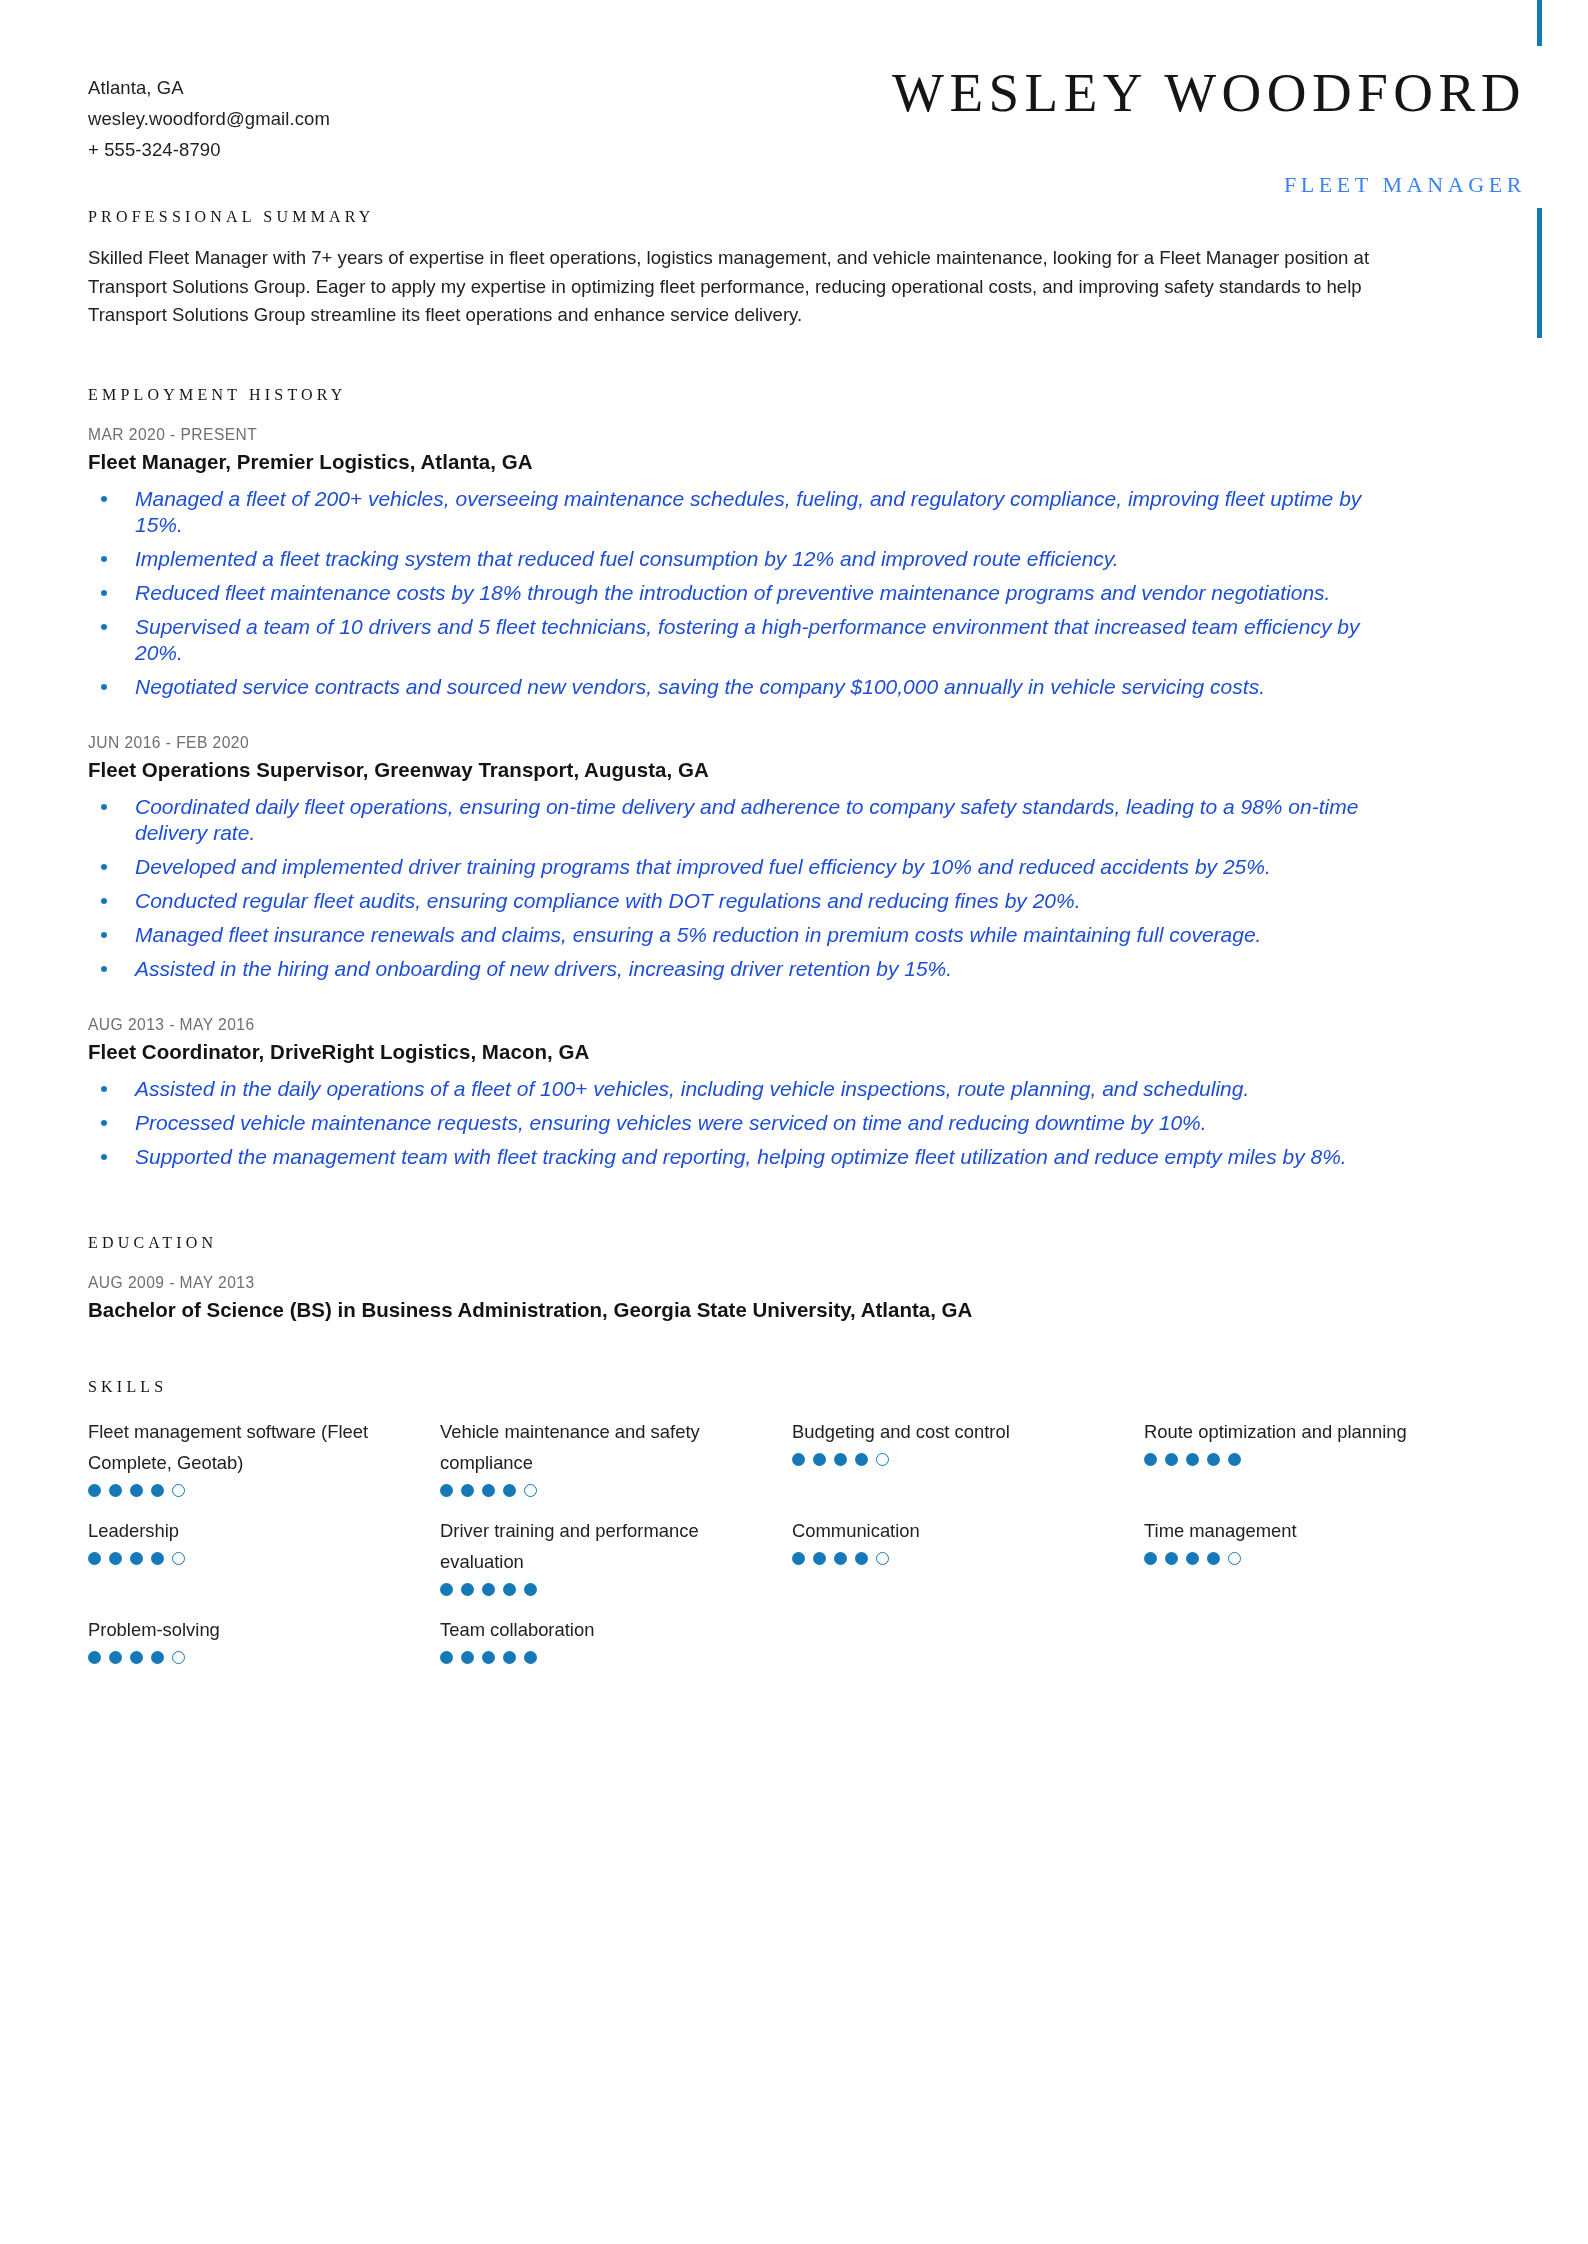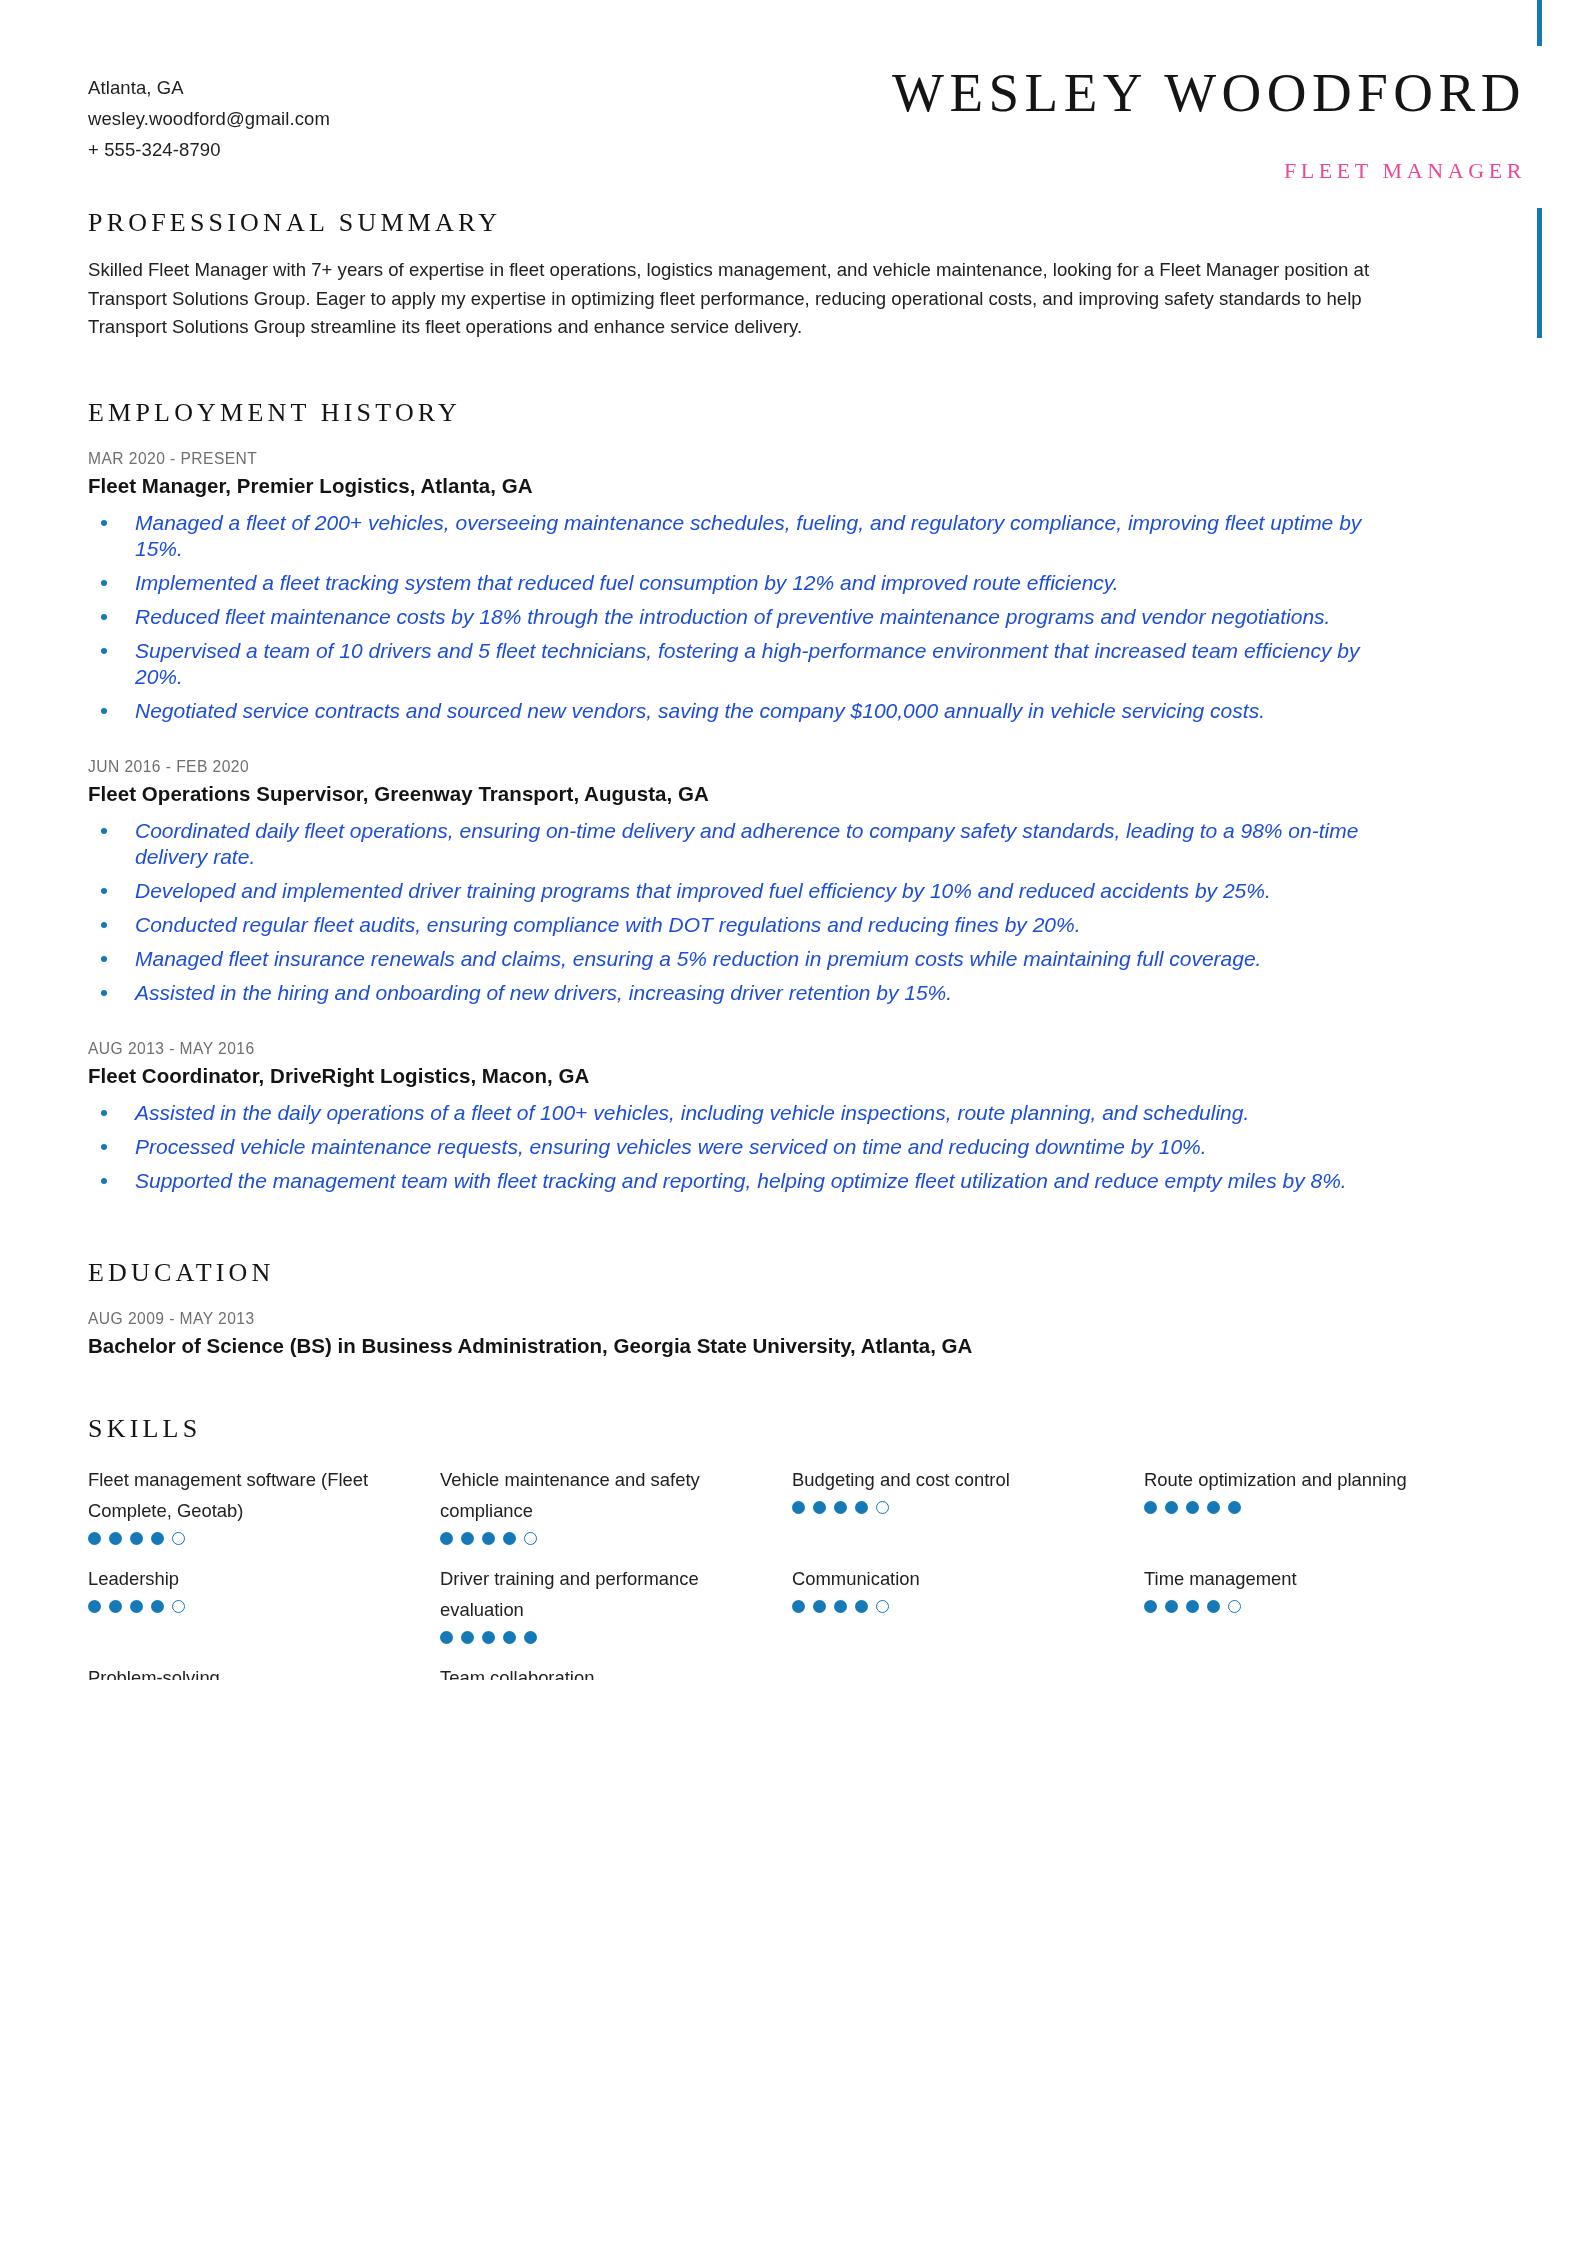--- a/index.html
+++ b/index.html
@@ -60,42 +60,42 @@
     font-weight: 400;
     letter-spacing: 5.5px;
     color: #151515;
     text-align: right;
     white-space: nowrap;
   }
 
   .job-title {
     position: absolute;
     right: 62px;
-    top: 158px;
+    top: 172px;
     font-family: "Liberation Serif", serif;
     font-size: 22px;
     letter-spacing: 4.6px;
-    color: #ec4899;
+    color: #3b82f6;
     text-align: right;
     white-space: nowrap;
   }
 
   
   .content {
     position: absolute;
     left: 88px;
     top: 208px;
     width: 1320px;
   }
 
   .section { margin-bottom: 0; }
 
   .section-title {
     font-family: "Liberation Serif", serif;
-    font-size: 26px;
+    font-size: 16px;
     font-weight: 400;
     letter-spacing: 4.2px;
     color: #151515;
     text-transform: uppercase;
   }
 
   .summary-text {
     font-size: 18.6px;
     line-height: 28.5px;
     color: #212121;

